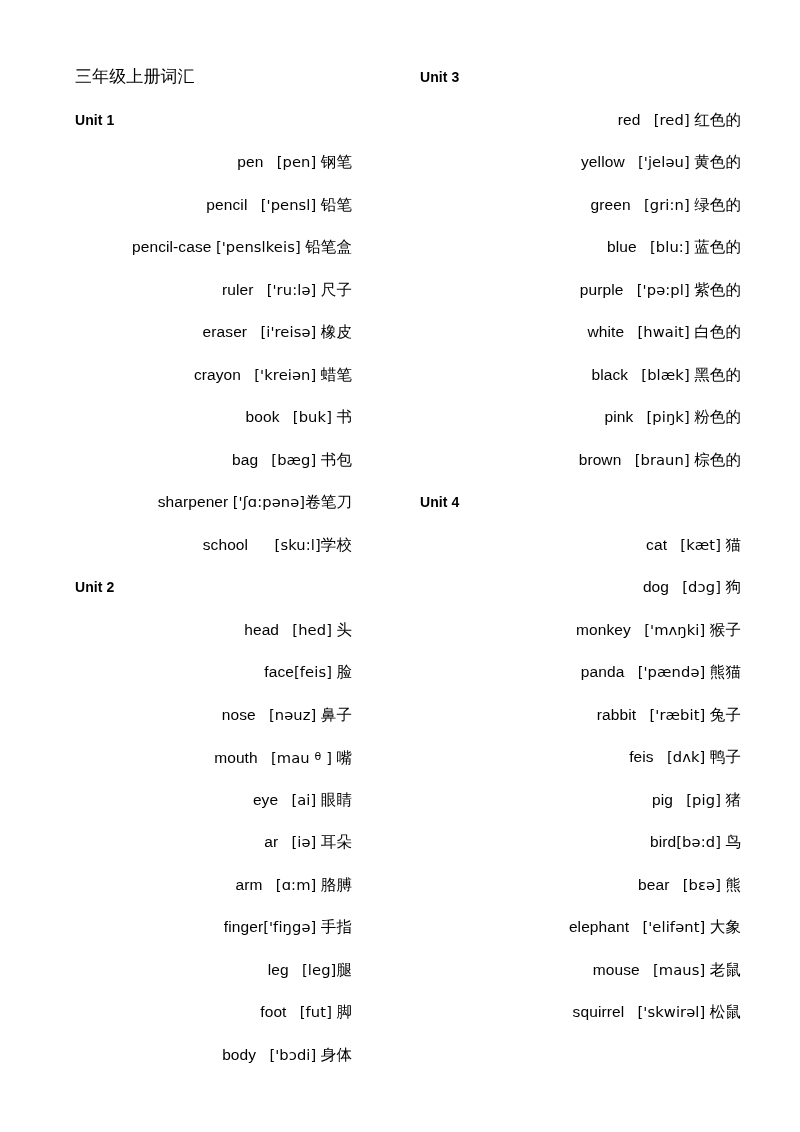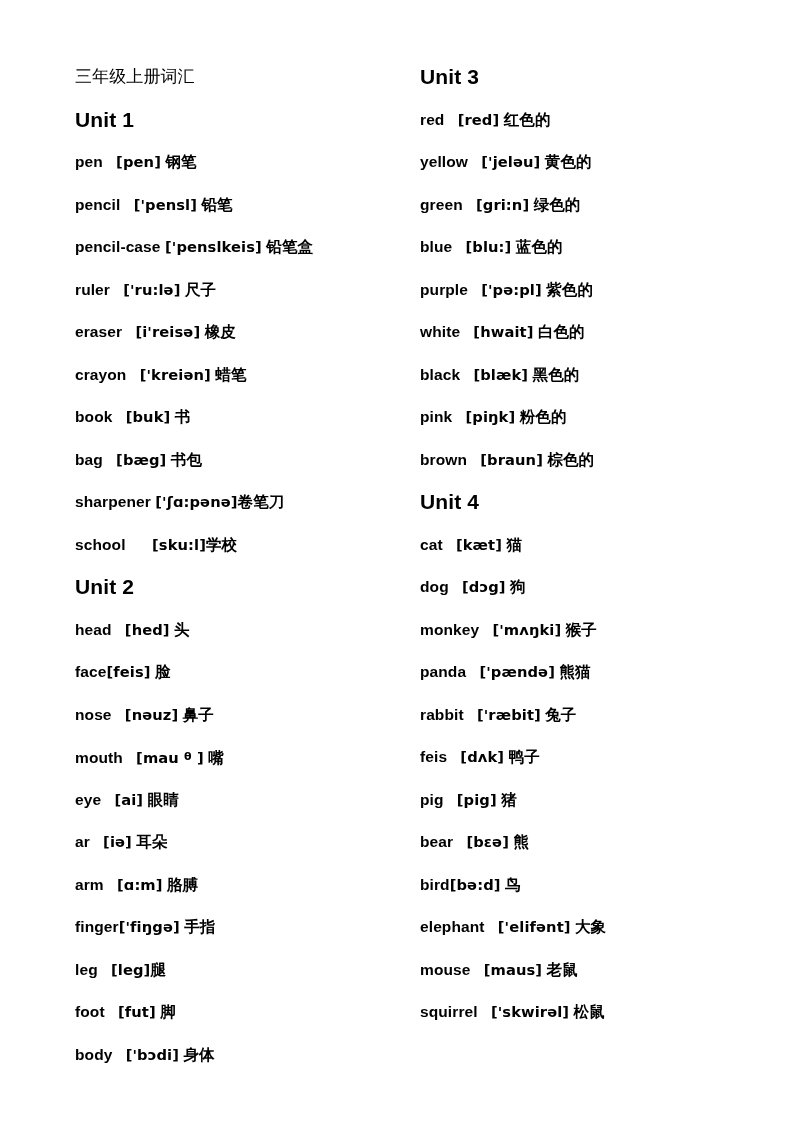--- a/index.html
+++ b/index.html
@@ -48,25 +48,26 @@
     line-height: 42.5px;
     white-space: pre;
     font-size: 15.5px;
     letter-spacing: 0.1px;
   }
   .line.title {
     font-size: 17px;
     font-weight: 400;
   }
   .line.heading {
-    font-size: 21px;
+    font-size: 14px;
     font-weight: bold;
   }
   .line.entry {
-    font-weight: 700;
+    font-weight: 400;
+    text-align: right;
   }
   .w-en { font-family: "Liberation Sans", "DejaVu Sans", sans-serif; }
   .w-ph { font-family: "DejaVu Sans", "Liberation Sans", sans-serif; font-size: 14.7px; }
   .w-cn { font-family: "DejaVu Sans", sans-serif; font-size: 15.5px; }
   .sup-theta {
     font-size: 11px;
     vertical-align: 0.28em;
   }
 </style>
 </head>
@@ -112,20 +113,20 @@
         <div class="line entry"><span class="w-en">pink</span><span>   </span><span class="w-ph">[piŋk]</span><span> </span><span class="w-cn">粉色的</span></div>
         <div class="line entry"><span class="w-en">brown</span><span>   </span><span class="w-ph">[braun]</span><span> </span><span class="w-cn">棕色的</span></div>
         <div class="line heading">Unit 4</div>
         <div class="line entry"><span class="w-en">cat</span><span>   </span><span class="w-ph">[kæt]</span><span> </span><span class="w-cn">猫</span></div>
         <div class="line entry"><span class="w-en">dog</span><span>   </span><span class="w-ph">[dɔg]</span><span> </span><span class="w-cn">狗</span></div>
         <div class="line entry"><span class="w-en">monkey</span><span>   </span><span class="w-ph">['mʌŋki]</span><span> </span><span class="w-cn">猴子</span></div>
         <div class="line entry"><span class="w-en">panda</span><span>   </span><span class="w-ph">['pændə]</span><span> </span><span class="w-cn">熊猫</span></div>
         <div class="line entry"><span class="w-en">rabbit</span><span>   </span><span class="w-ph">['ræbit]</span><span> </span><span class="w-cn">兔子</span></div>
         <div class="line entry"><span class="w-en">feis</span><span>   </span><span class="w-ph">[dʌk]</span><span> </span><span class="w-cn">鸭子</span></div>
         <div class="line entry"><span class="w-en">pig</span><span>   </span><span class="w-ph">[pig]</span><span> </span><span class="w-cn">猪</span></div>
+        <div class="line entry"><span class="w-en">bird</span><span></span><span class="w-ph">[bə:d]</span><span> </span><span class="w-cn">鸟</span></div>
         <div class="line entry"><span class="w-en">bear</span><span>   </span><span class="w-ph">[bɛə]</span><span> </span><span class="w-cn">熊</span></div>
-        <div class="line entry"><span class="w-en">bird</span><span></span><span class="w-ph">[bə:d]</span><span> </span><span class="w-cn">鸟</span></div>
         <div class="line entry"><span class="w-en">elephant</span><span>   </span><span class="w-ph">['elifənt]</span><span> </span><span class="w-cn">大象</span></div>
         <div class="line entry"><span class="w-en">mouse</span><span>   </span><span class="w-ph">[maus]</span><span> </span><span class="w-cn">老鼠</span></div>
         <div class="line entry"><span class="w-en">squirrel</span><span>   </span><span class="w-ph">['skwirəl]</span><span> </span><span class="w-cn">松鼠</span></div>
       </div>
   </div>
 </div>
 
 </body></html>

